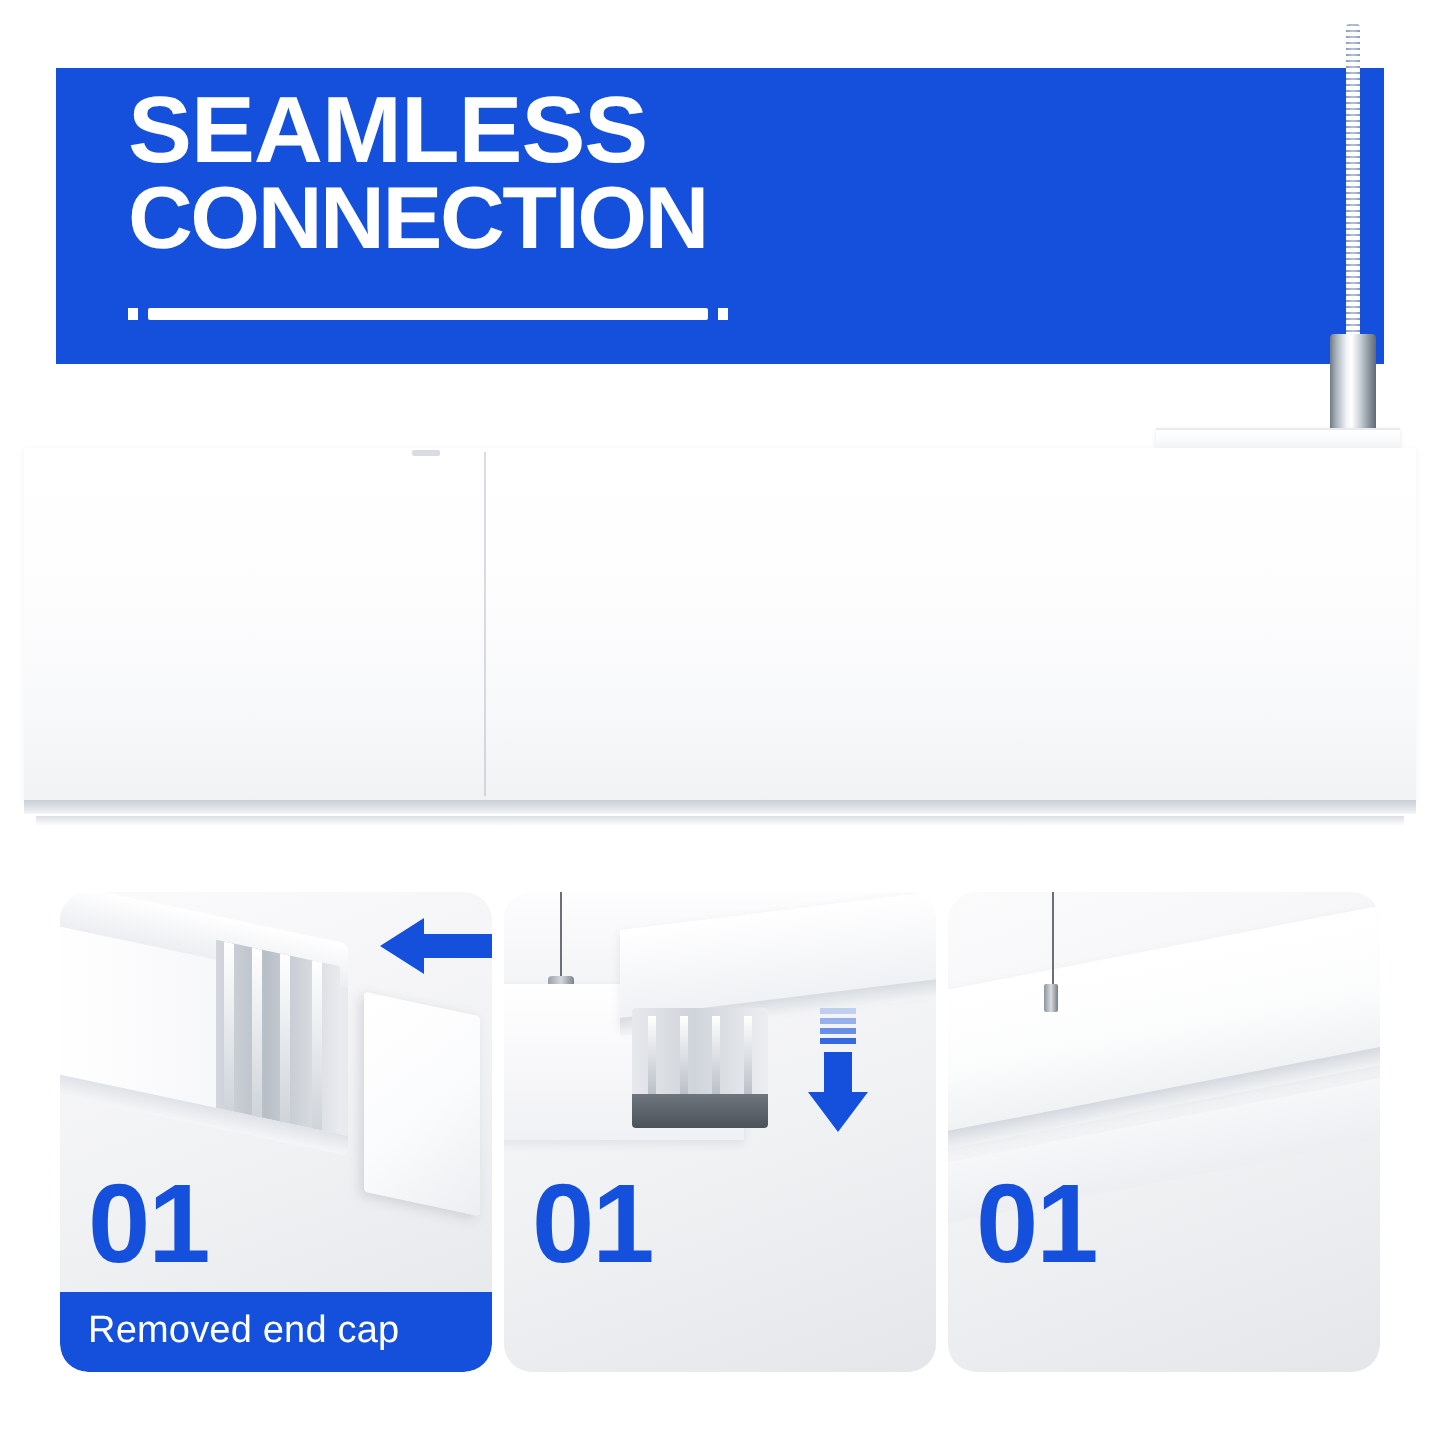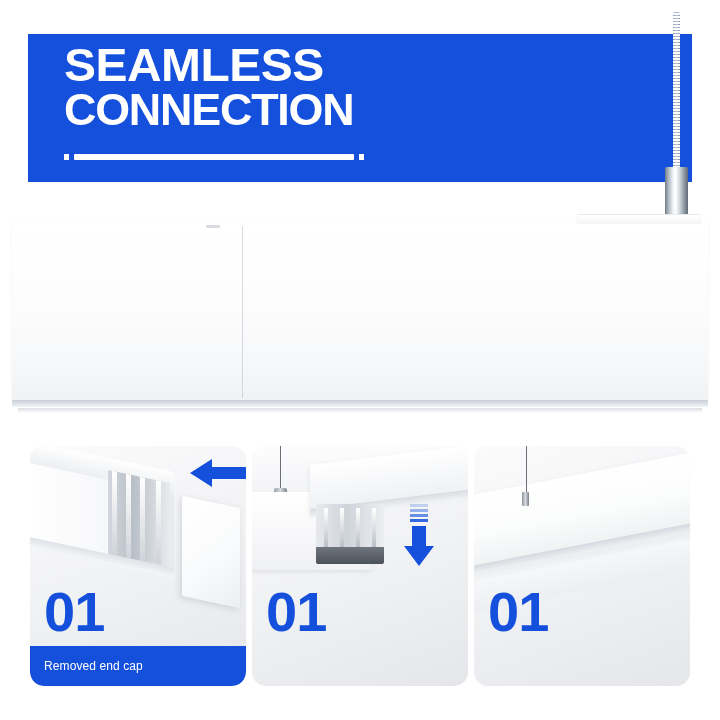--- a/index.html
+++ b/index.html
@@ -235,21 +235,21 @@
     left: 0;
     right: 0;
     bottom: 0;
     height: 40px;
     background: #1450DC;
     color: #ffffff;
     display: flex;
     align-items: center;
     padding-left: 14px;
     box-sizing: border-box;
-    font-size: 12px;
+    font-size: 19px;
     font-weight: 500;
     letter-spacing: .1px;
     border-radius: 0 0 14px 14px;
   }
   .panel.p2 .caption, .panel.p3 .caption { font-size: 14px; }
 
   
   .chan {
     position: absolute;
     left: -6px; top: 10px;

